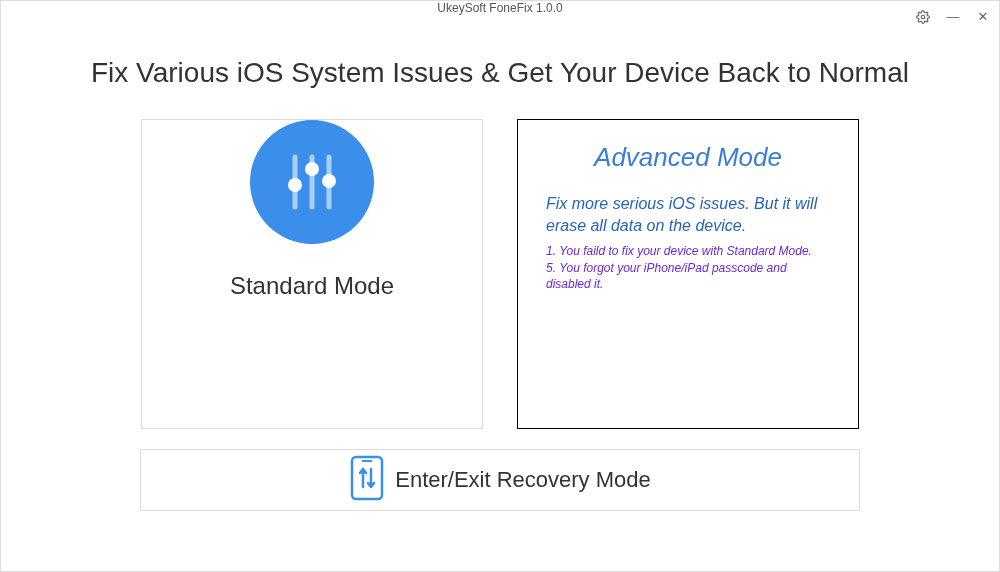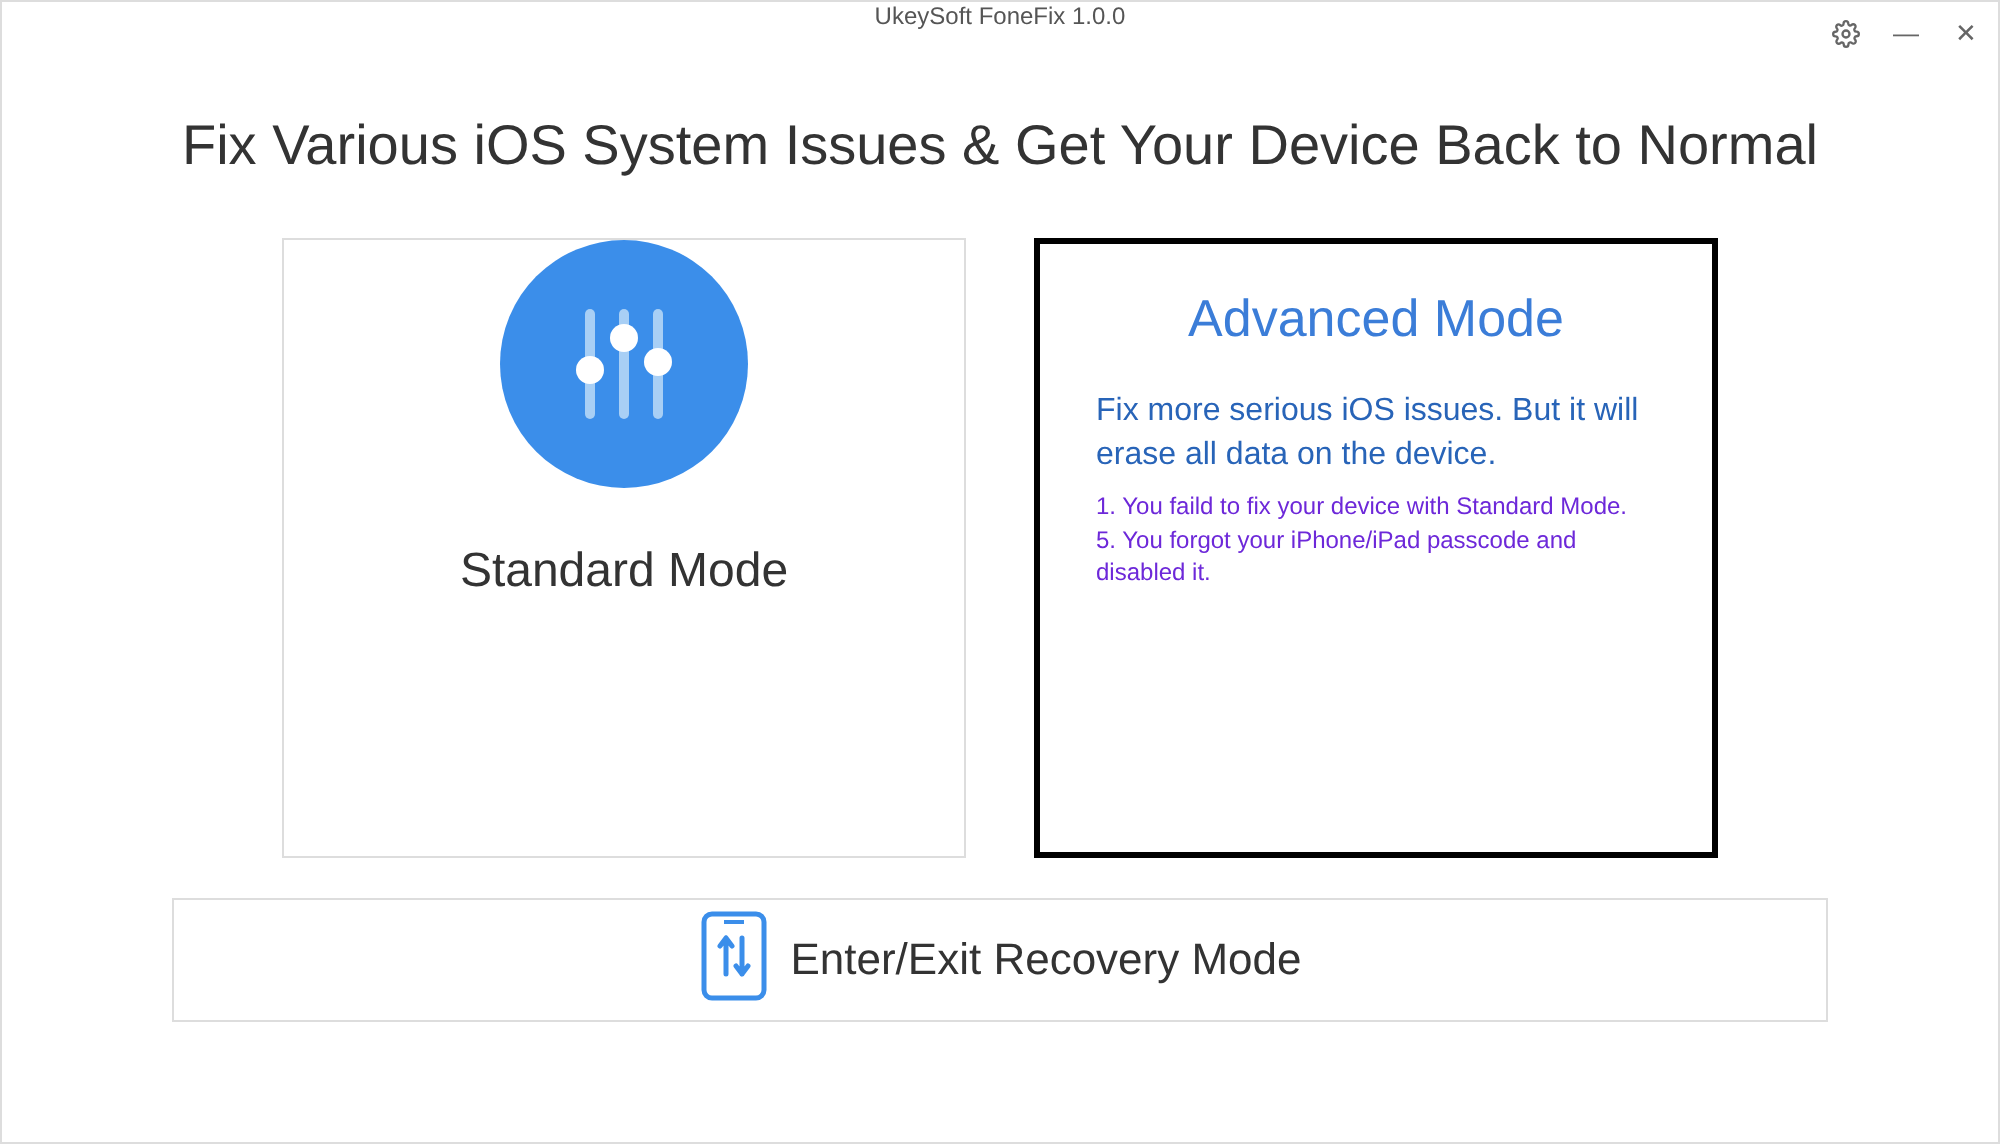--- a/index.html
+++ b/index.html
@@ -64,21 +64,22 @@
     }
     .card {
       width: 342px;
       height: 310px;
       border: 1px solid #ddd;
       background: #fff;
       display: flex;
       flex-direction: column;
     }
     .card.selected {
-      border: 3px solid #000000;
+      border: 1px solid #000000;
+      font-style: italic;
     }
     .standard-card {
       align-items: center;
       justify-content: flex-start;
     }
     .sliders-circle {
       width: 124px;
       height: 124px;
       border-radius: 50%;
       background: #3b8eea;
@@ -112,21 +113,21 @@
       line-height: 1.4;
       margin-bottom: 5px;
     }
     .advanced-list {
       color: #6d28d9;
       font-size: 12px;
       line-height: 1.4;
     }
     .recovery-bar {
       margin: 20px auto 0;
-      width: 828px;
+      width: 720px;
       height: 62px;
       border: 1px solid #ddd;
       display: flex;
       align-items: center;
       justify-content: center;
       gap: 10px;
       cursor: pointer;
     }
     .phone-icon {
       width: 36px;

